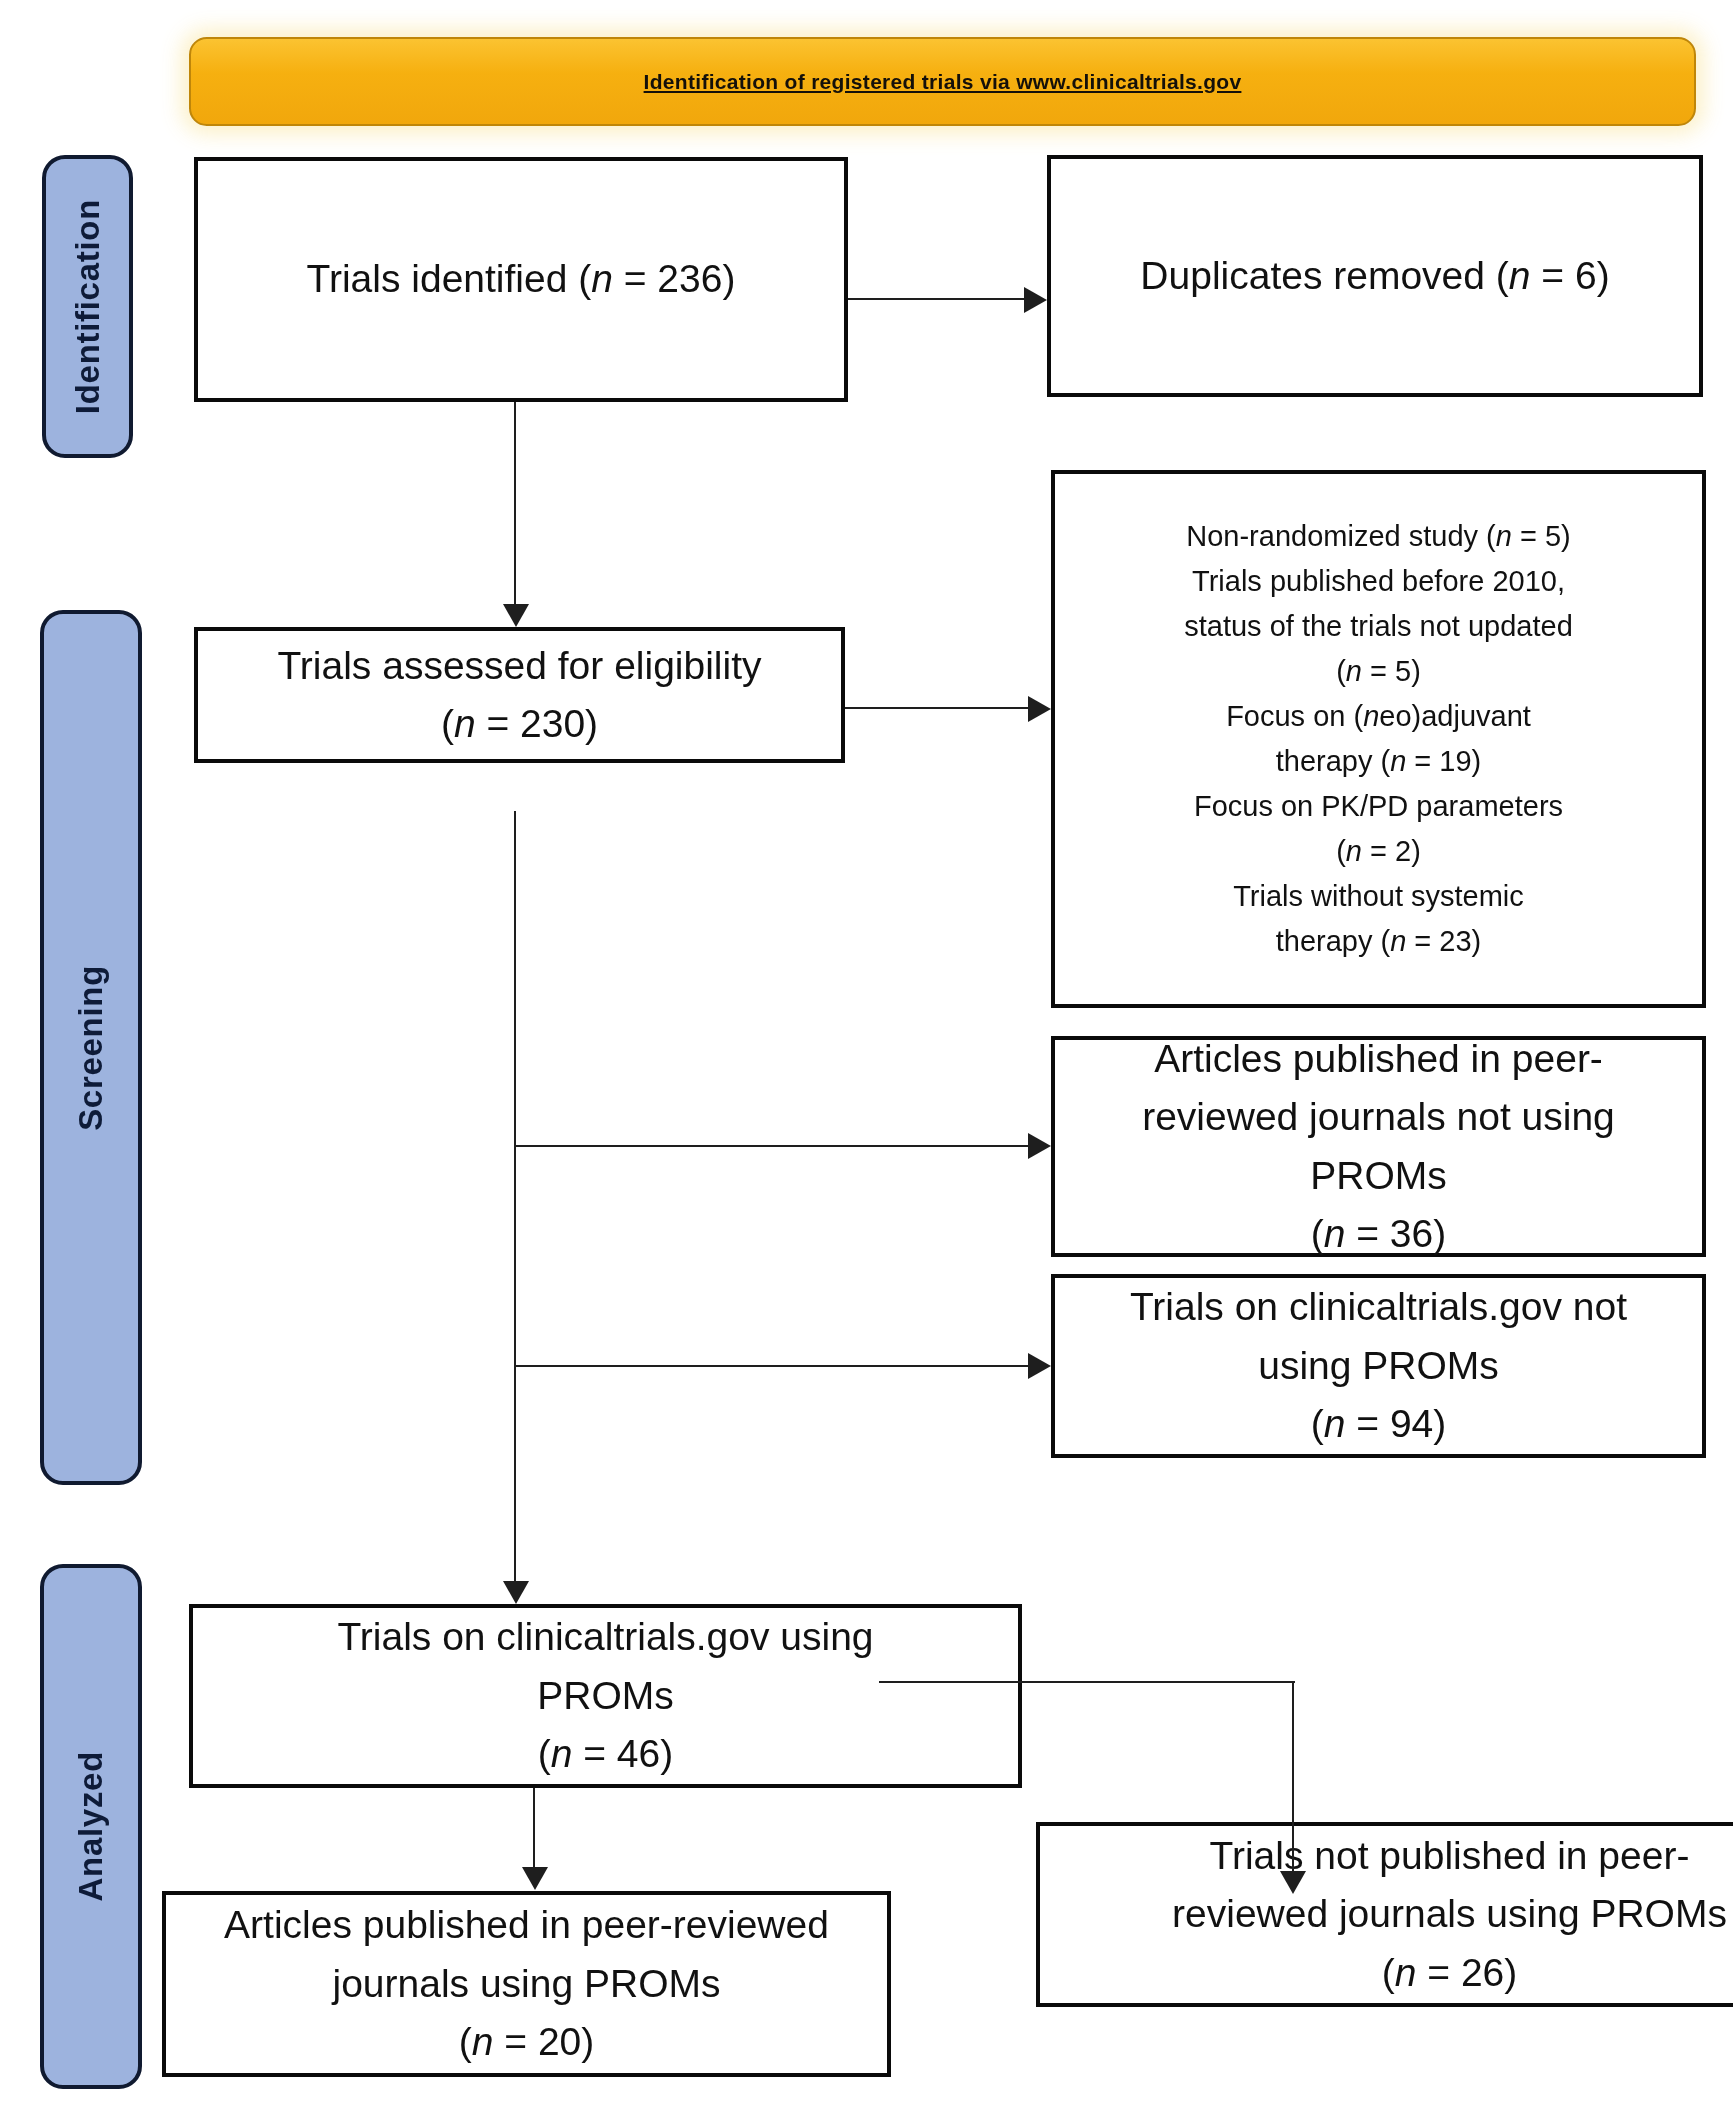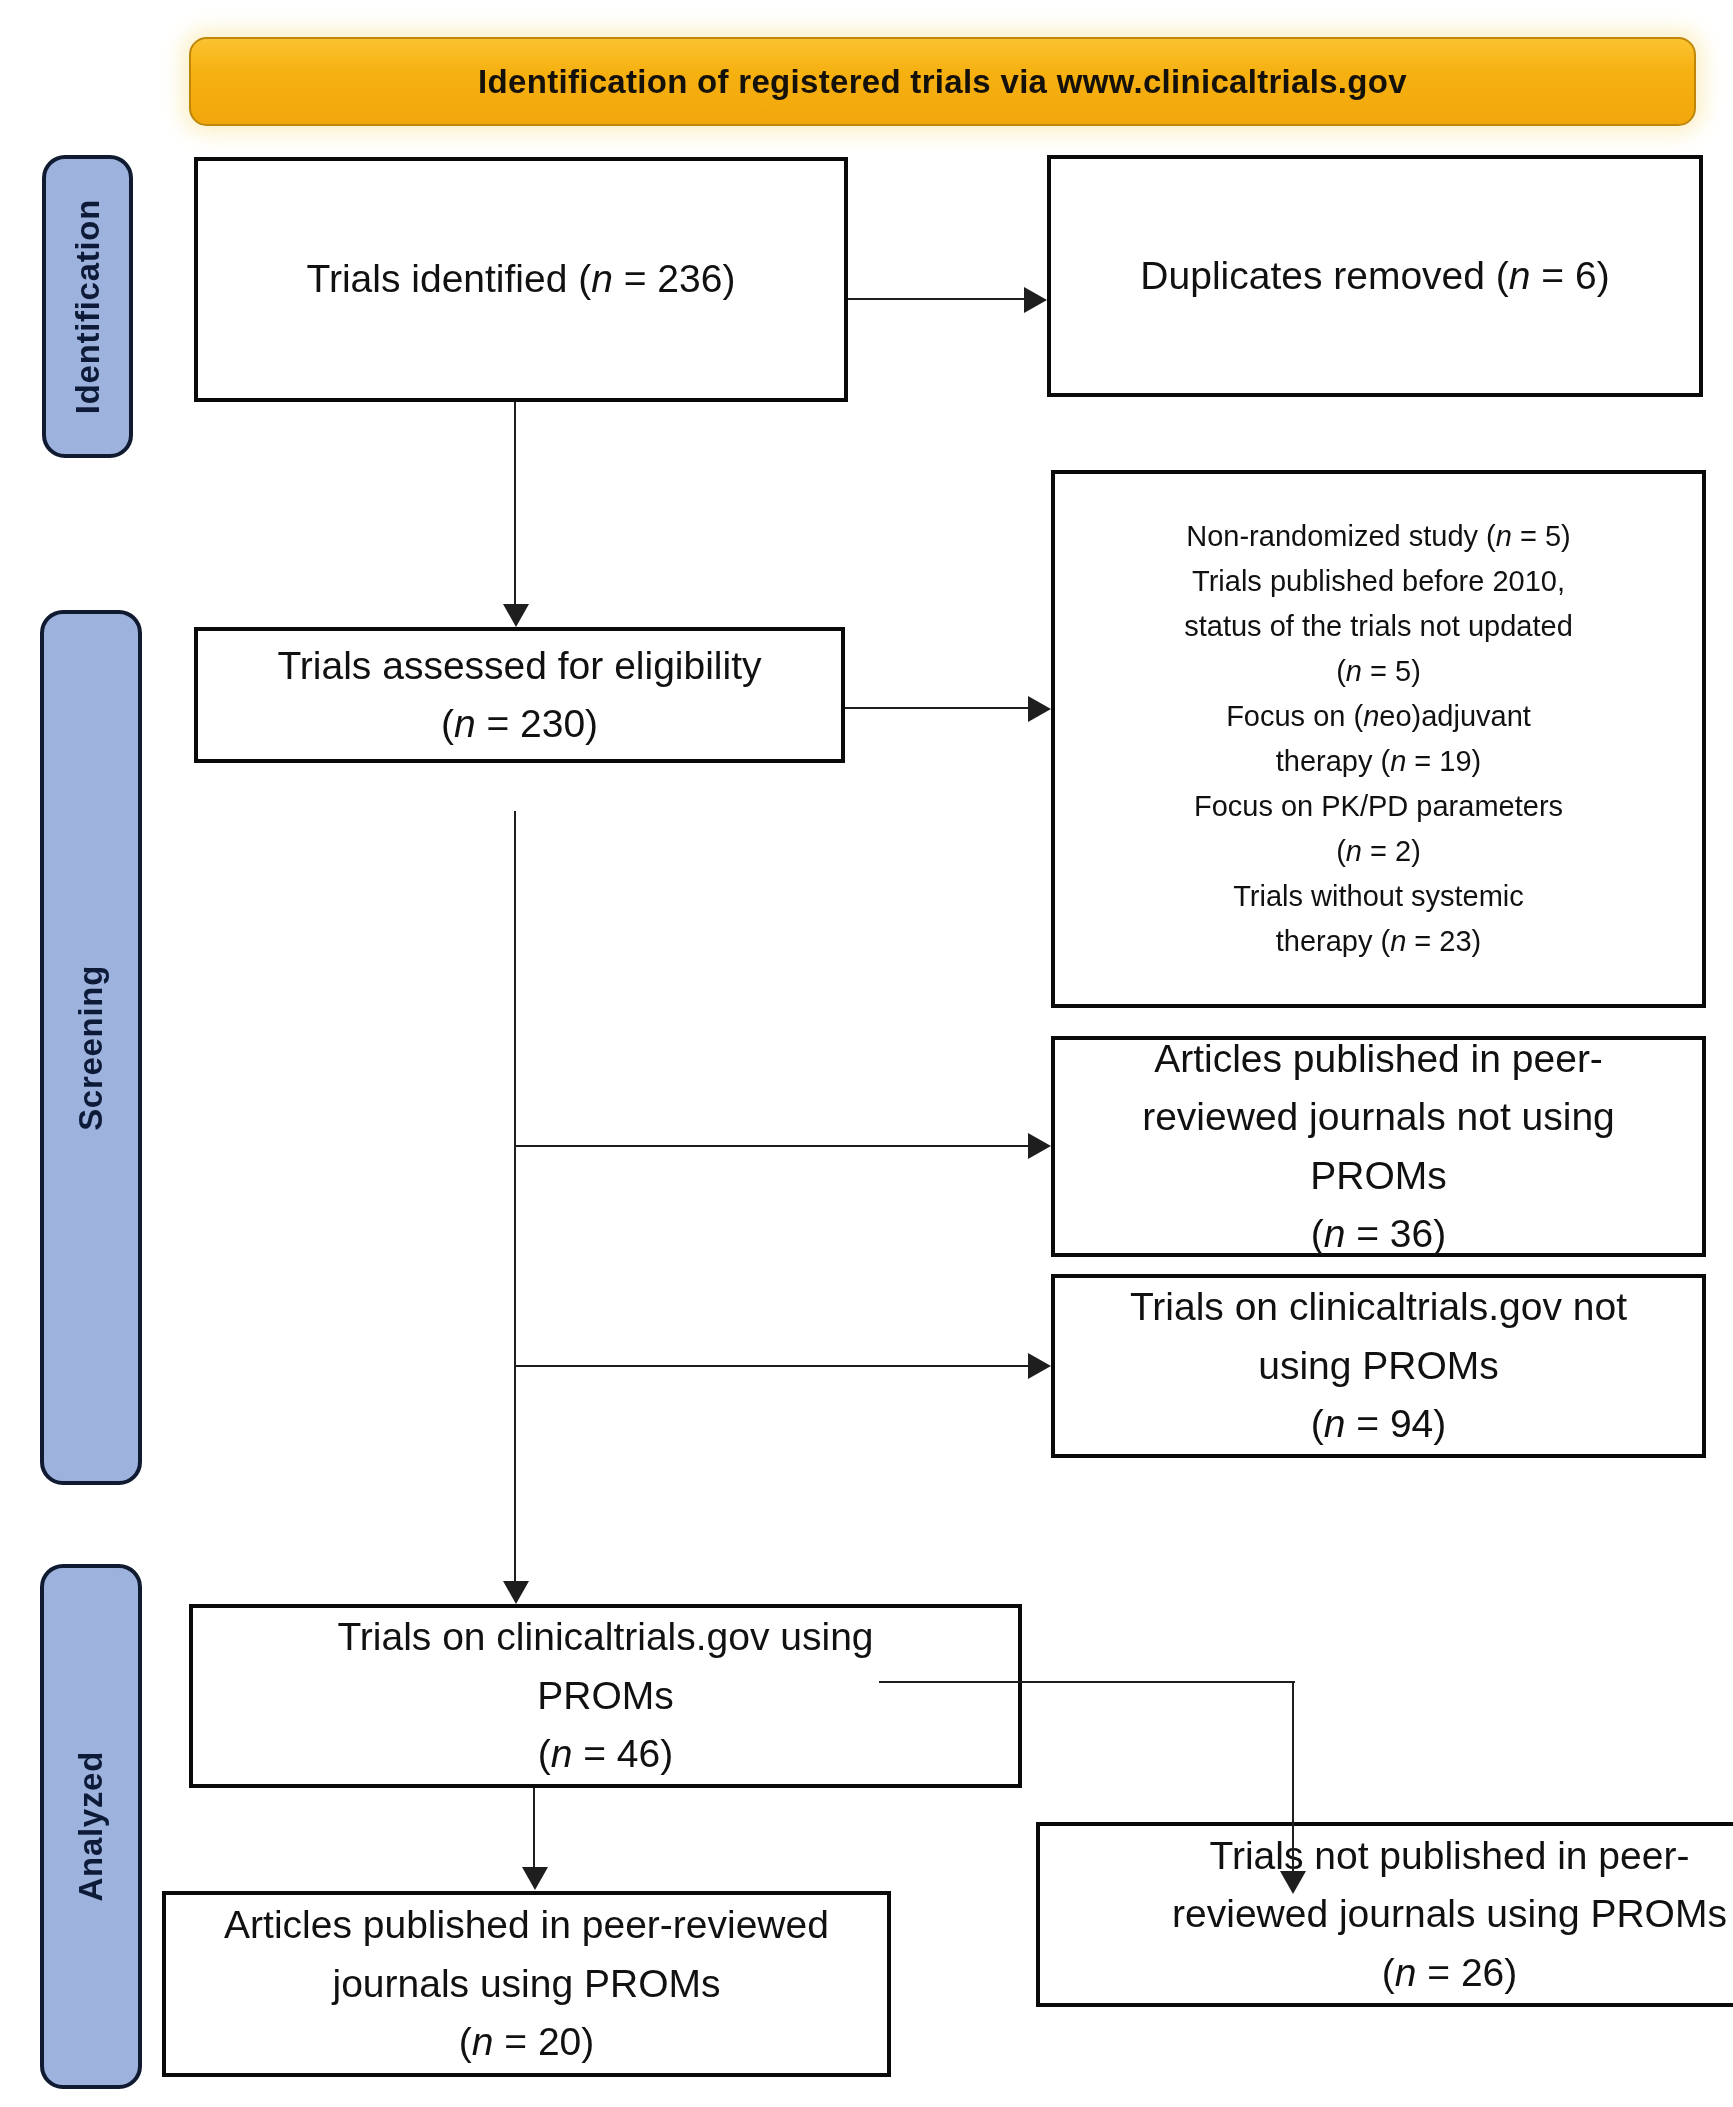--- a/index.html
+++ b/index.html
@@ -16,21 +16,21 @@
     position: absolute;
     left: 189px; top: 37px; width: 1507px; height: 89px;
     box-sizing: border-box;
     border-radius: 17.7px;
     background: linear-gradient(180deg, var(--banner_fill_light, #fbc331) 0%, var(--banner_fill, #f6b010) 40%, #f1a70c 100%);
     border: 2.7px solid var(--banner_border, #bf8609);
     box-shadow: 0 0 20.4px 8.2px rgba(252, 240, 196, 0.9);
     display: flex; align-items: center; justify-content: center;
   }
   .banner-label {
-    font-size: 33px; font-weight: bold; color: #14100a; letter-spacing: 0.3px;
+    font-size: 21px; font-weight: bold; color: #14100a; letter-spacing: 0.3px; text-decoration: underline;
   }
 
   
   .stage {
     position: absolute;
     box-sizing: border-box;
     background: var(--stage_fill, #9db3de);
     border: 4.1px solid var(--stage_border, #101a30);
     border-radius: 23px;
     display: flex; align-items: center; justify-content: center;

